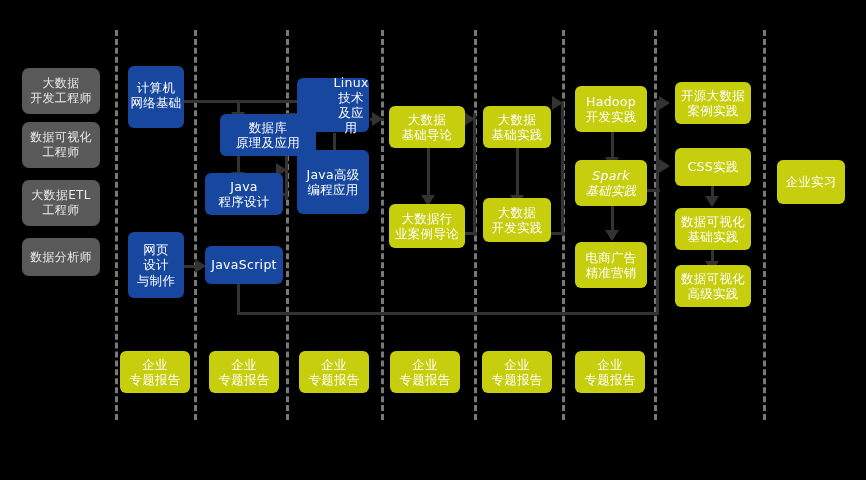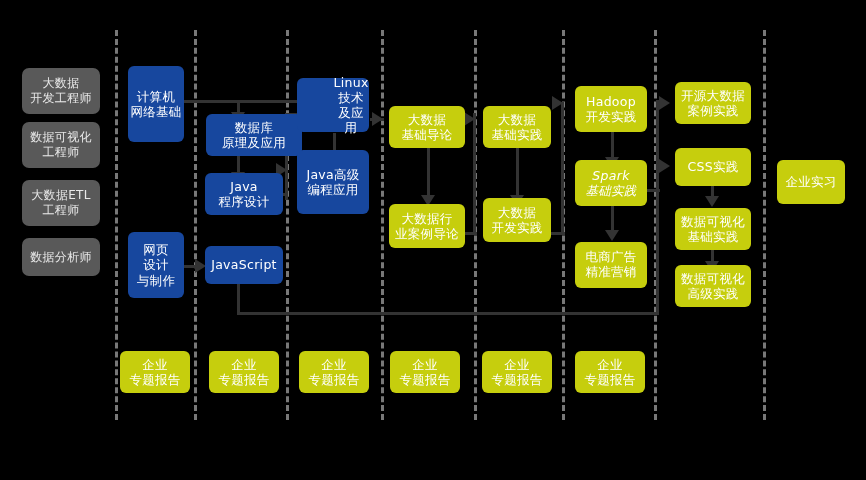--- a/index.html
+++ b/index.html
@@ -122,27 +122,27 @@
   <div class="arrow down" style="left:705px;top:261px;"></div>
 
   <div class="node role" style="left:22px;top:68px;width:78px;height:46px;">大数据
 开发工程师</div>
   <div class="node role" style="left:22px;top:122px;width:78px;height:46px;">数据可视化
 工程师</div>
   <div class="node role" style="left:22px;top:180px;width:78px;height:46px;">大数据ETL
 工程师</div>
   <div class="node role" style="left:22px;top:238px;width:78px;height:38px;">数据分析师</div>
 
-  <div class="node blue" style="left:128px;top:66px;width:56px;height:76px;">计算机
+  <div class="node blue" style="left:128px;top:66px;width:56px;height:62px;font-family:Liberation Mono, monospace;">计算机
 网络基础</div>
   <div class="node blue" style="left:128px;top:232px;width:56px;height:66px;text-align:center;">网页
 设计
 与制作</div>
 
-  <div class="node blue" style="left:206px;top:114px;width:96px;height:42px;">数据库
+  <div class="node blue" style="left:220px;top:114px;width:96px;height:42px;">数据库
 原理及应用</div>
   <div class="node blue" style="left:205px;top:173px;width:78px;height:42px;">Java
 程序设计</div>
   <div class="node blue" style="left:205px;top:246px;width:78px;height:38px;">JavaScript</div>
 
   <div class="node blue" style="left:297px;top:78px;width:72px;height:54px;padding-left:36px;">Linux技术
 及应用</div>
   <div class="node blue" style="left:297px;top:150px;width:72px;height:64px;">Java高级
 编程应用</div>
 
@@ -153,21 +153,21 @@
 
   <div class="node yellow" style="left:483px;top:106px;width:68px;height:42px;">大数据
 基础实践</div>
   <div class="node yellow" style="left:483px;top:198px;width:68px;height:44px;">大数据
 开发实践</div>
 
   <div class="node yellow" style="left:575px;top:86px;width:72px;height:46px;">Hadoop
 开发实践</div>
   <div class="node yellow" style="left:575px;top:160px;width:72px;height:46px;font-style:italic;">Spark
 基础实践</div>
-  <div class="node yellow" style="left:575px;top:242px;width:72px;height:46px;font-family:Liberation Serif, serif;">电商广告
+  <div class="node yellow" style="left:575px;top:242px;width:72px;height:46px;">电商广告
 精准营销</div>
 
   <div class="node yellow" style="left:675px;top:82px;width:76px;height:42px;">开源大数据
 案例实践</div>
   <div class="node yellow" style="left:675px;top:148px;width:76px;height:38px;">CSS实践</div>
   <div class="node yellow" style="left:675px;top:208px;width:76px;height:42px;">数据可视化
 基础实践</div>
   <div class="node yellow" style="left:675px;top:265px;width:76px;height:42px;">数据可视化
 高级实践</div>
 

